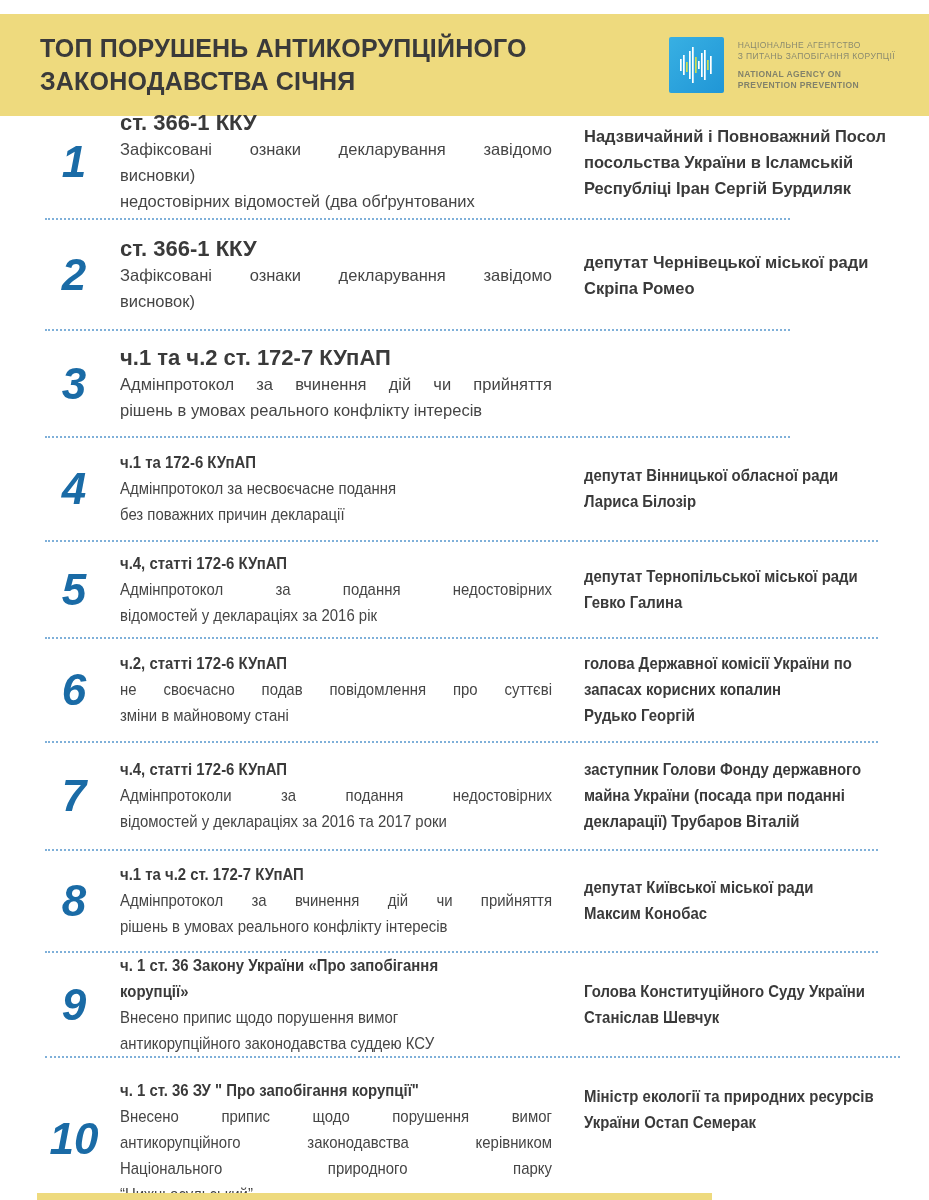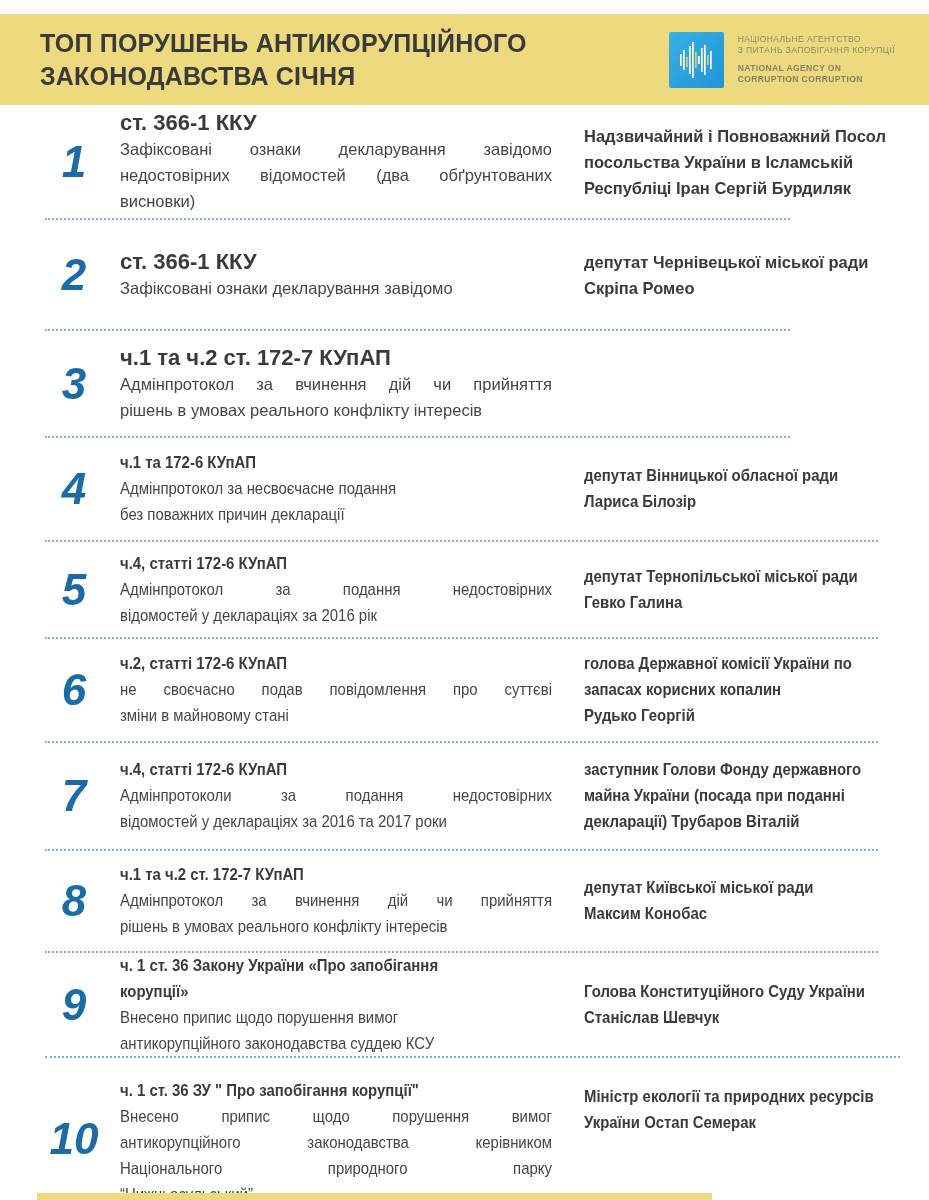--- a/index.html
+++ b/index.html
@@ -3,21 +3,21 @@
 <meta charset="utf-8">
 <style>
   html,body{margin:0;padding:0;}
   body{
     width:929px;height:1200px;position:relative;overflow:hidden;
     background:#ffffff;font-family:"Liberation Sans",sans-serif;
     color:#3a3a3a;
   }
   
   .header{
-    position:absolute;top:14px;left:0;width:929px;height:91px;
+    position:absolute;top:14px;left:0;width:929px;height:102px;
     background:#eeda7e;box-sizing:border-box;
     display:flex;align-items:center;padding:0 34px 0 40px;gap:26px;
   }
   .page-title{
     flex:1;font-size:25px;font-weight:bold;line-height:33px;
     color:#3a3a3a;white-space:pre-line;letter-spacing:.2px;
   }
   .logo{display:flex;align-items:center;gap:14px;flex:none;margin-left:36px;}
   .logo-square{
     width:55px;height:56px;border-radius:2px;flex:none;
@@ -100,47 +100,48 @@
           <rect x="26" y="4" width="1.7" height="30" fill="#ffffff"></rect>
           <rect x="29" y="14" width="1.7" height="10" fill="#cbde52"></rect>
           <rect x="32" y="10" width="1.7" height="18" fill="#ffffff"></rect>
         </g>
       </svg>
     </div>
     <div class="logo-text">
       <div class="ua">НАЦІОНАЛЬНЕ АГЕНТСТВО
 З ПИТАНЬ ЗАПОБІГАННЯ КОРУПЦІЇ</div>
       <div class="en">NATIONAL AGENCY ON
-CORRUPTION CORRUPTION</div>
+PREVENTION PREVENTION</div>
     </div>
   </div>
 </header>
 
 <main>
   <section class="row sep-s">
     <div class="num">1</div>
     <div class="left">
       <div class="law">ст. 366-1 ККУ</div>
       <div class="desc jst">
           <div class="ln">Зафіксовані ознаки декларування завідомо</div>
+          <div class="ln">висновки)</div>
           <div class="ln">недостовірних відомостей (два обґрунтованих</div>
-          <div class="ln">висновки)</div>
         </div>
     </div>
     <div class="right">Надзвичайний і Повноважний Посол
 посольства України в Ісламській
 Республіці Іран Сергій Бурдиляк</div>
   </section>
 
   <section class="row sep-s">
     <div class="num">2</div>
     <div class="left">
       <div class="law">ст. 366-1 ККУ</div>
       <div class="desc jst">
           <div class="ln">Зафіксовані ознаки декларування завідомо</div>
+          <div class="ln">висновок)</div>
         </div>
     </div>
     <div class="right">депутат Чернівецької міської ради
 Скріпа Ромео</div>
   </section>
 
   <section class="row sep-s">
     <div class="num">3</div>
     <div class="left">
       <div class="law">ч.1 та ч.2 ст. 172-7 КУпАП</div>

